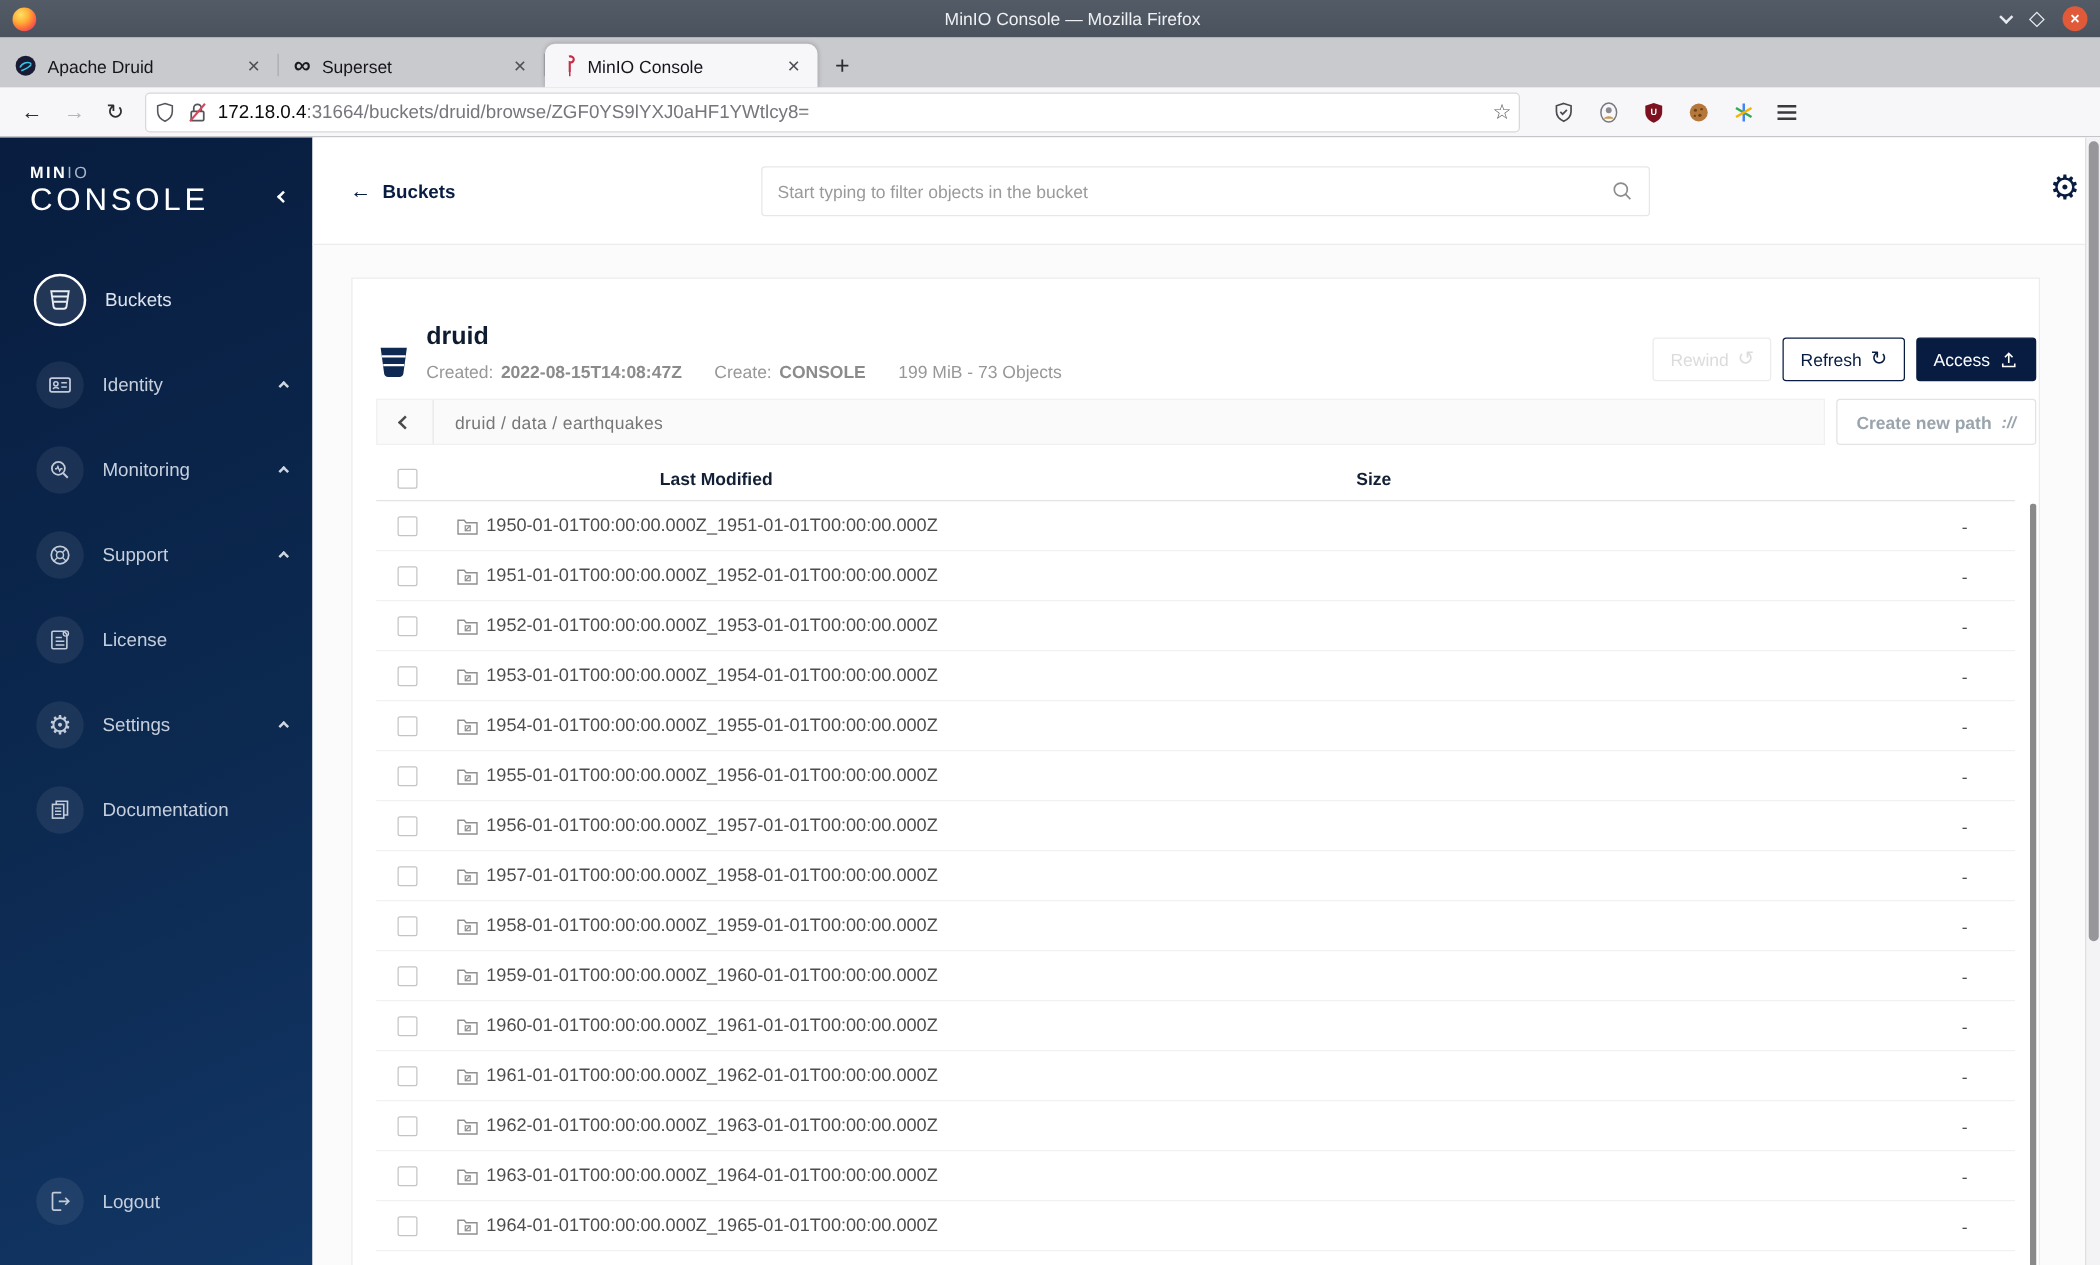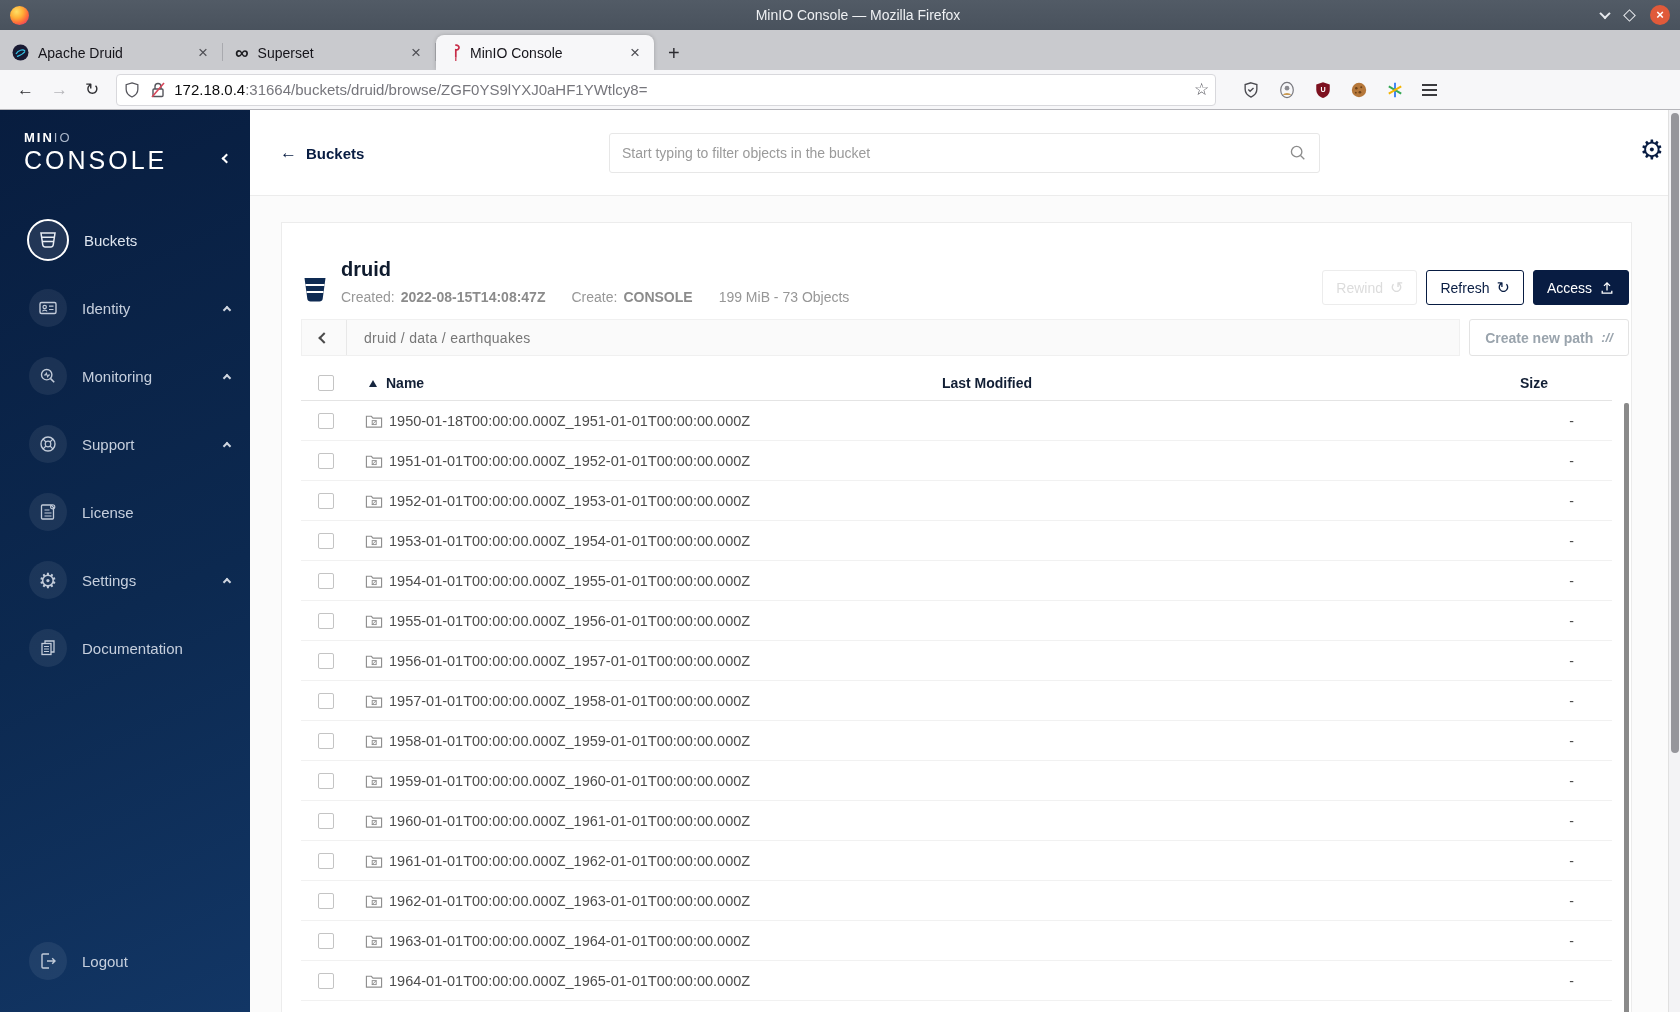--- a/index.html
+++ b/index.html
@@ -375,39 +375,35 @@
               <span>Create new path</span>
               <span class="cp-icon">://</span>
             </button>
           </div>
 
           <div class="obj-table">
             <div class="t-row t-head">
               <div>
                   <div class="cb"></div>
                 </div>
-              <div class="name-cell">
-                <span class="sort-arrow"></span>
-                <span>Name</span>
-              </div>
               <div class="mod-cell">Last Modified</div>
               <div class="size-cell" style="color:#121f35">Size</div>
             </div>
             <div>
   <div class="t-row">
     <div>
                     <div class="cb"></div>
                   </div>
     <div class="name-cell">
       <svg width="18" height="16" viewBox="0 0 19 16">
         <path d="M1.5 3h5.2l1.7 2h9.1v9.5H1.5V3z" fill="none" stroke="#8f8f8f" stroke-width="1.2"></path>
         <rect x="7.6" y="7.6" width="4.2" height="4.2" fill="none" stroke="#8f8f8f" stroke-width="1"></rect>
         <path d="M7.6 11.8l4.2-4.2" stroke="#8f8f8f" stroke-width="1"></path>
       </svg>
-      <span class="obj-name">1950-01-18T00:00:00.000Z_1951-01-01T00:00:00.000Z</span>
+      <span class="obj-name">1950-01-01T00:00:00.000Z_1951-01-01T00:00:00.000Z</span>
     </div>
     <div class="mod-cell"></div>
     <div class="size-cell">-</div>
   </div>
 
   <div class="t-row">
     <div>
                     <div class="cb"></div>
                   </div>
     <div class="name-cell">

